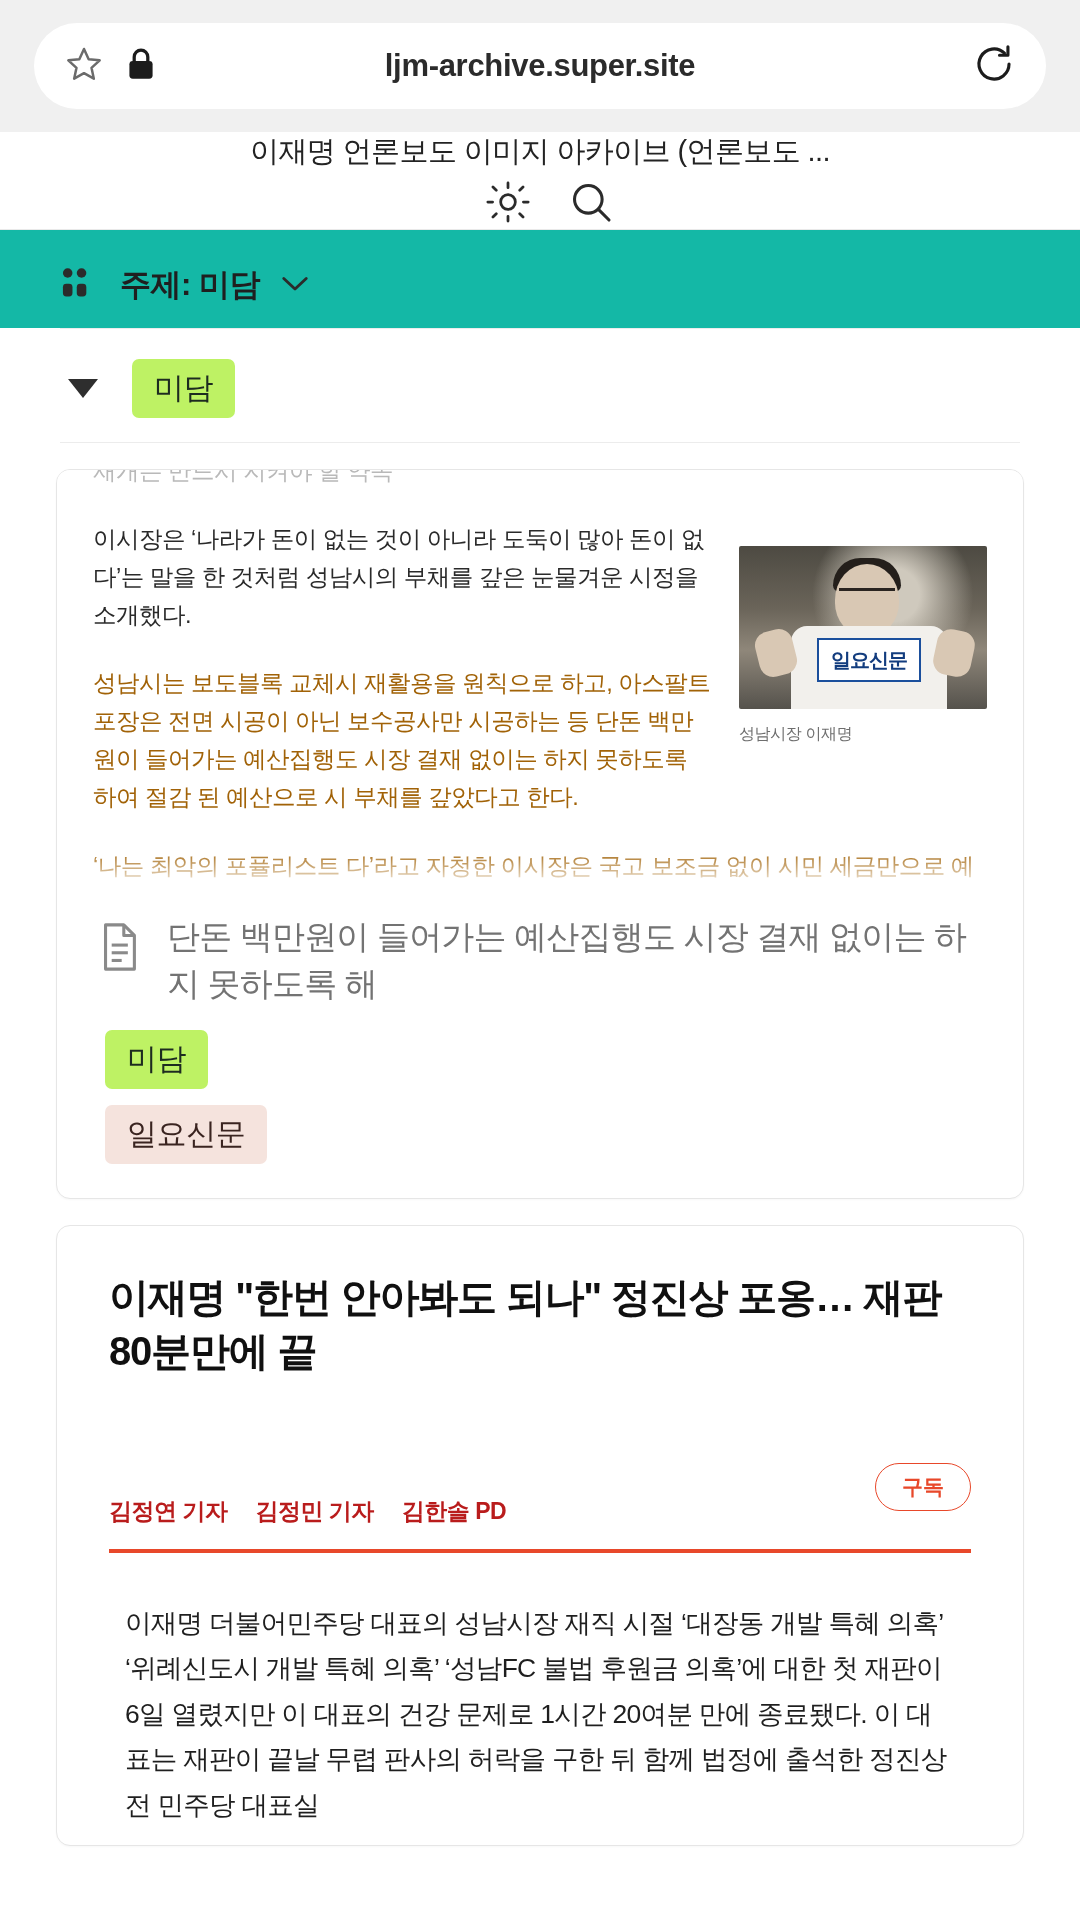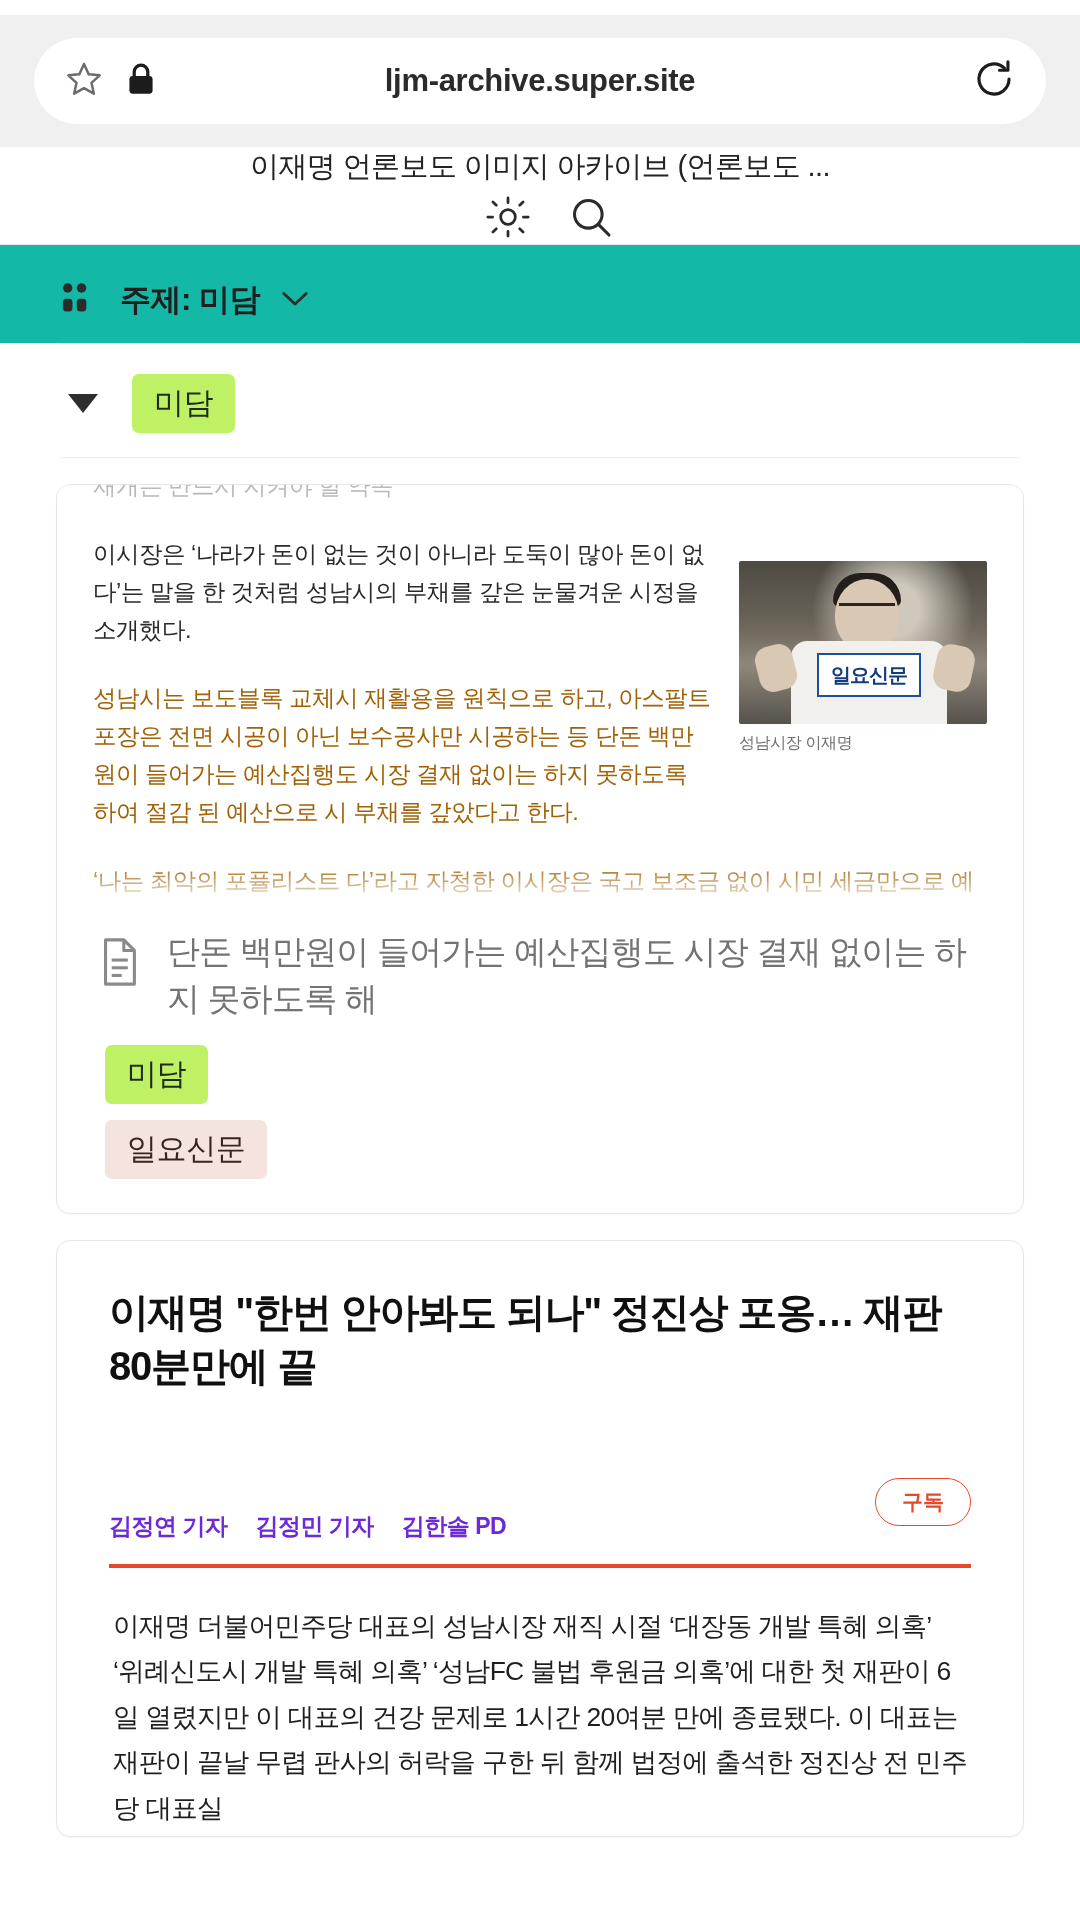--- a/index.html
+++ b/index.html
@@ -11,21 +11,20 @@
     overflow: hidden;
   }
 
   
   .browser-bar {
     height: 132px;
     background: #f0f0f0;
     display: flex;
     align-items: center;
     padding: 0 34px;
-    margin-top: 15px;
   }
   .url-pill {
     flex: 1;
     height: 86px;
     background: #ffffff;
     border-radius: 43px;
     display: flex;
     align-items: center;
     padding: 0 30px;
     position: relative;
@@ -186,21 +185,21 @@
   }
   .thumb .hand-l, .thumb .hand-r {
     position: absolute; top: 84px; width: 38px; height: 46px;
     background: #d9c8b4; border-radius: 14px;
   }
   .thumb .hand-l { left: 18px; transform: rotate(-14deg); }
   .thumb .hand-r { right: 14px; transform: rotate(12deg); }
   .thumb-cap {
     font-size: 16px;
     color: #6e6e6e;
-    margin-top: 9px;
+    margin-top: 15px;
     letter-spacing: -0.4px;
   }
   .preview-fade-top {
     position: absolute; left: 0; right: 0; top: 0; height: 34px;
     background: linear-gradient(180deg, #ffffff 18%, rgba(255,255,255,0));
     pointer-events: none;
   }
   .preview-fade-bottom {
     position: absolute; left: 0; right: 0; bottom: 0; height: 58px;
     background: linear-gradient(0deg, #ffffff 28%, rgba(255,255,255,0));
@@ -242,41 +241,41 @@
   .news-meta .sep { color: #cfcfcf; }
   .byline-row {
     display: flex;
     align-items: center;
     padding: 26px 0 22px 0;
     border-bottom: 4px solid #e8482a;
   }
   .byline {
     font-size: 23px;
     font-weight: 700;
-    color: #6d28d9;
+    color: #b91c1c;
     letter-spacing: -0.5px;
     display: flex; gap: 28px; margin-top: 48px;
   }
   .subscribe {
     margin-left: auto;
     border: 1.5px solid #e8482a;
     color: #e8482a;
     border-radius: 26px;
     font-size: 21px;
     padding: 9px 26px;
     font-weight: 700;
     background: #fff;
   }
   .news-body {
     font-size: 26.5px;
     line-height: 1.72;
     color: #1f1f1f;
     letter-spacing: -0.7px;
     padding: 32px 0 0 0;
-    margin: 4px;
+    margin: 16px;
   }
 </style>
 </head>
 <body>
 
 <div class="browser-bar">
   <div class="url-pill">
     <div class="left-icons">
       <span>
         <svg width="40" height="40" viewBox="0 0 24 24" fill="none" stroke="#6b6b6b" stroke-width="1.5" stroke-linejoin="round">

